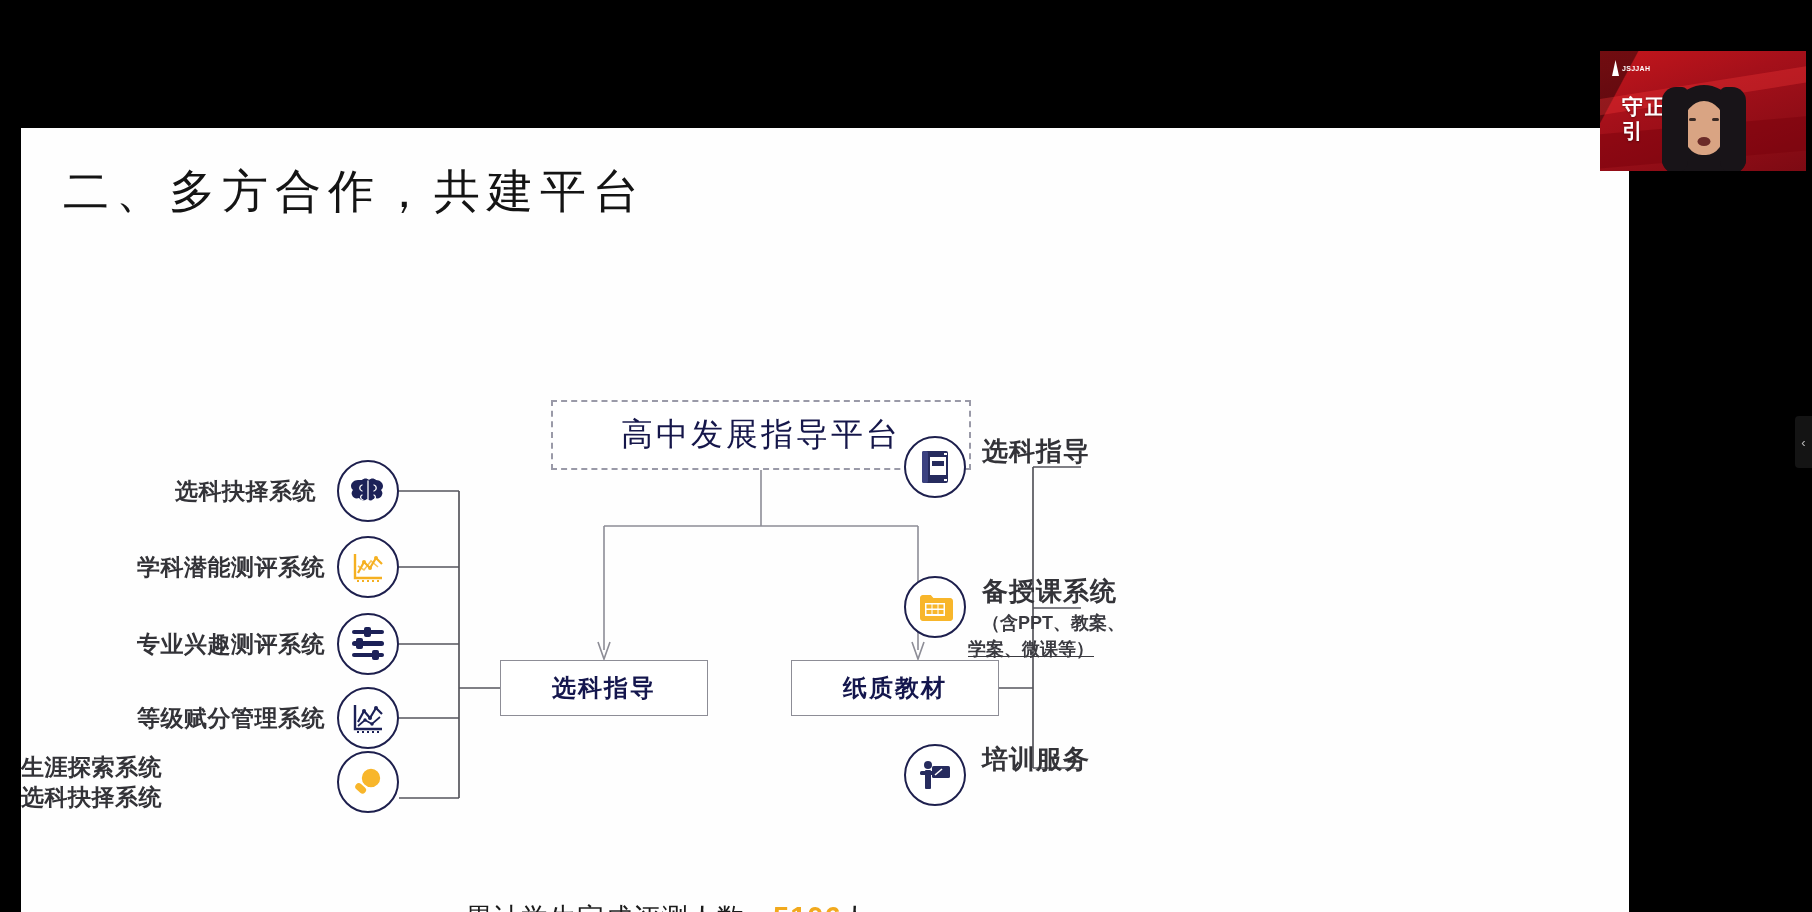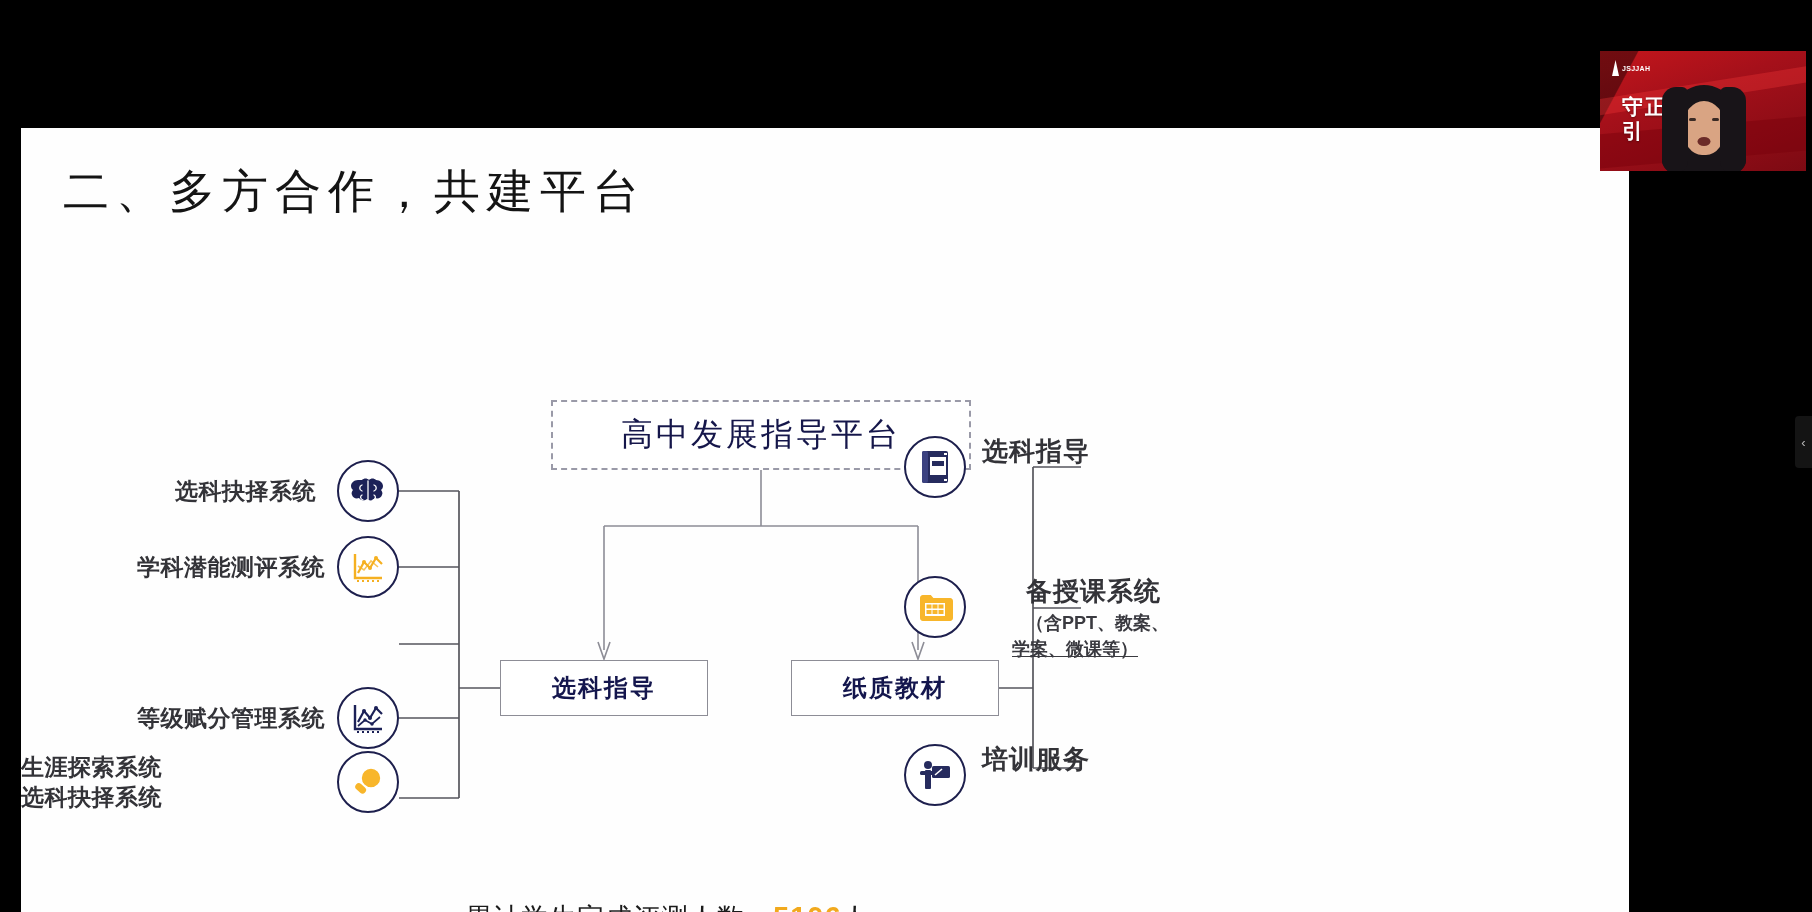--- a/index.html
+++ b/index.html
@@ -86,21 +86,21 @@
   .feat-right .lbl {
     font-size: 26px; font-weight: 700; color: #333338;
     letter-spacing: 1px; white-space: nowrap; line-height: 1.2;
   }
   .feat-right .sub {
     font-size: 18px; font-weight: 700; color: #3a3a40;
     line-height: 1.42; margin-top: 4px; white-space: nowrap;
   }
   .feat-right .sub .ln2 { display: block; margin-left: -14px; text-decoration: underline; }
   #rf0 { top: 308px; }
-  #rf1 { top: 448px; gap: 44px; }
+  #rf1 { top: 448px; }
   #rf2 { top: 616px; justify-content: space-between; }
 
   
   .stat {
     position: absolute; left: 444px; top: 772px;
     font-size: 27px; color: #1b1b1b; letter-spacing: 1px;
     white-space: nowrap;
   }
   .stat .num { color: #f1a91d; font-weight: 700; font-size: 29px; }
   .stat .unit { color: #1b1b1b; }
@@ -265,20 +265,35 @@
             <rect x="7" y="29" width="2" height="2"></rect>
               <rect x="12" y="29" width="2" height="2"></rect>
             <rect x="17" y="29" width="2" height="2"></rect>
               <rect x="22" y="29" width="2" height="2"></rect>
             <rect x="27" y="29" width="2" height="2"></rect>
           </g>
         </svg>
       </div>
     </div>
 
+    <div class="feat-left" id="lf2">
+      <div class="lbl">专业兴趣测评系统</div>
+      <div class="circ">
+        <svg width="40" height="34" viewBox="0 0 40 34">
+          <g fill="#1c2157">
+            <rect x="4" y="3" width="32" height="4" rx="2"></rect>
+            <rect x="16" y="0" width="7" height="10" rx="2"></rect>
+            <rect x="4" y="14" width="32" height="5" rx="2.5"></rect>
+            <rect x="8" y="11" width="7" height="11" rx="2"></rect>
+            <rect x="4" y="26" width="32" height="4" rx="2"></rect>
+            <rect x="24" y="23" width="7" height="10" rx="2"></rect>
+          </g>
+        </svg>
+      </div>
+    </div>
 
     <div class="feat-left" id="lf3">
       <div class="lbl">等级赋分管理系统</div>
       <div class="circ">
         <svg width="36" height="32" viewBox="0 0 36 32">
           <path d="M5 3v24h27" stroke="#1c2157" stroke-width="2.4" fill="none"></path>
           <path d="M8 20 L14 9 L20 16 L26 6 L32 12" stroke="#1c2157" stroke-width="2.2" fill="none" stroke-linejoin="round"></path>
           <path d="M8 24 L15 18 L22 22 L30 15" stroke="#1c2157" stroke-width="1.7" fill="none"></path>
           <g fill="#1c2157">
             <circle cx="14" cy="9" r="2"></circle>

